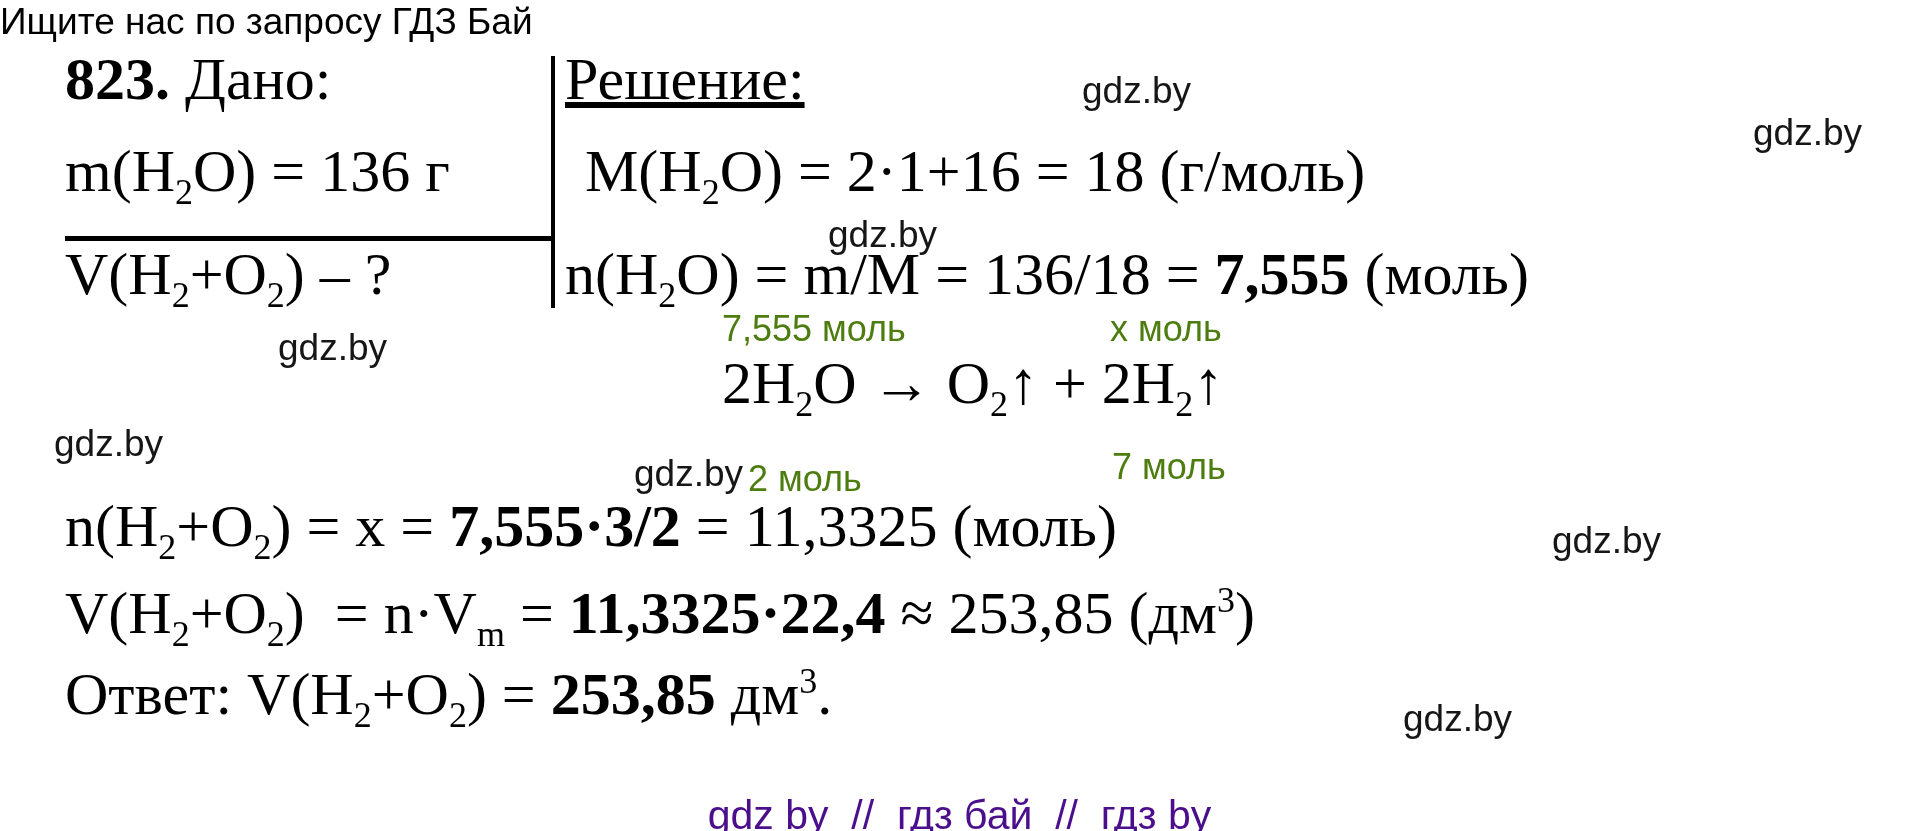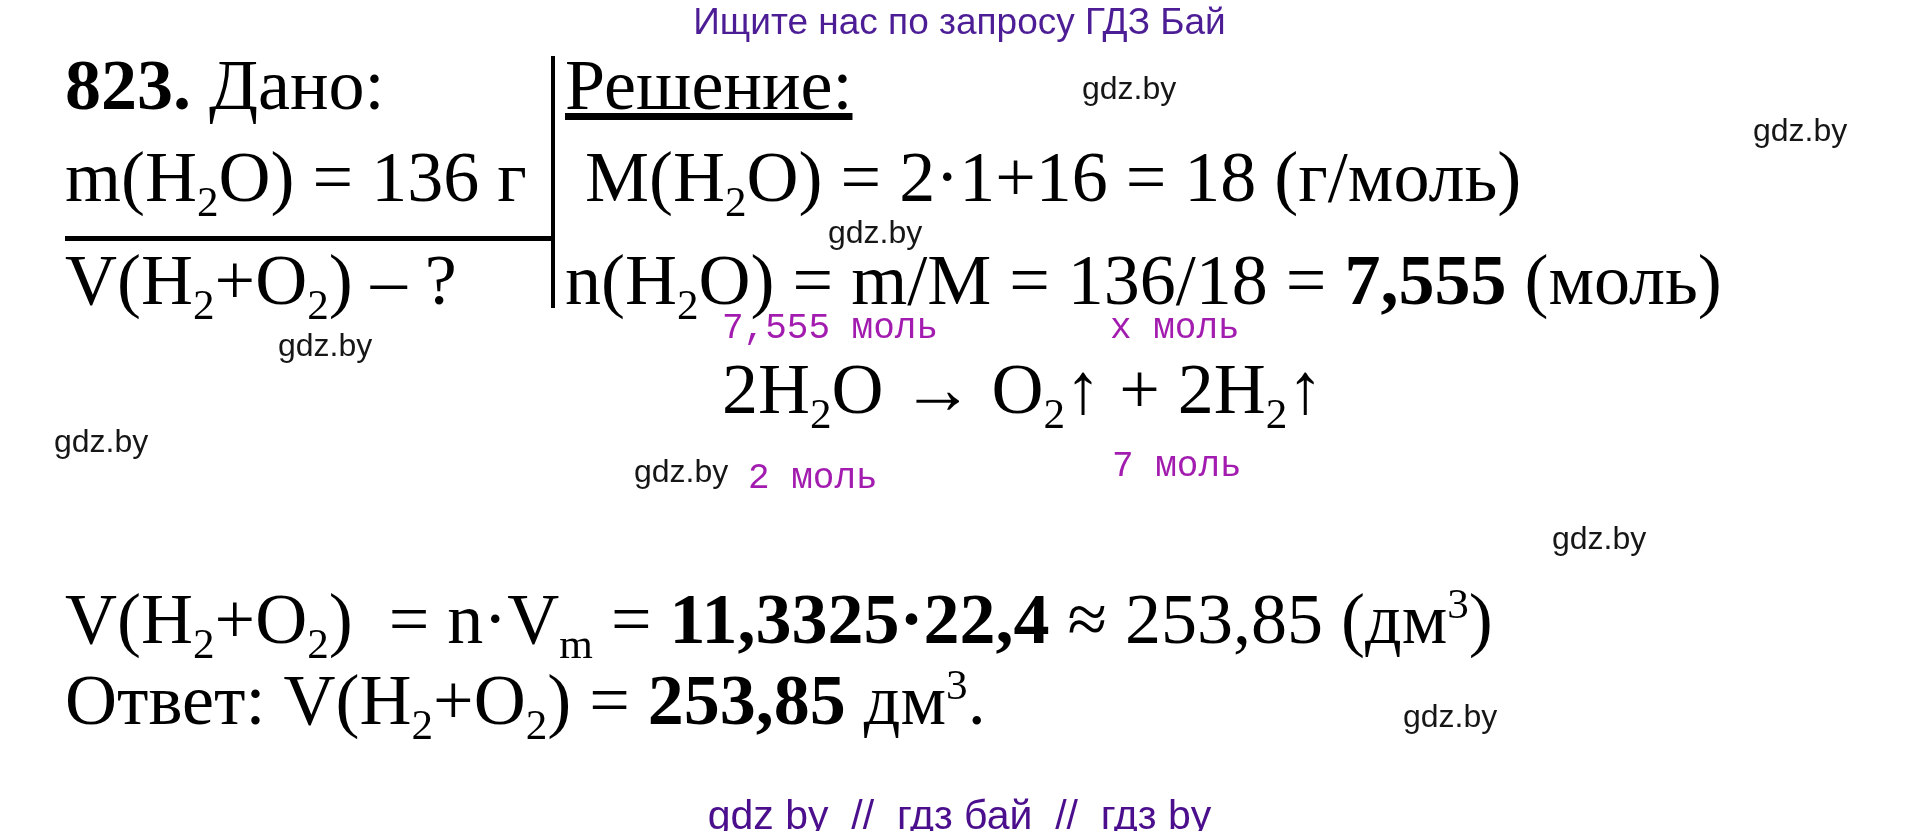--- a/index.html
+++ b/index.html
@@ -6,52 +6,52 @@
   .canvas{
     position:relative;
     width:1919px;height:831px;
     background:#ffffff;
     overflow:hidden;
     font-family:"Liberation Serif","DejaVu Serif",serif;
   }
   .serif-line{
     position:absolute;
     font-family:"Liberation Serif","DejaVu Serif",serif;
-    font-size:72px;
+    font-size:60px;
     line-height:1.05;
     color:#000000;
     white-space:pre;
   }
   .label-line{
     position:absolute;
-    font-family:Liberation Mono, monospace;
+    font-family:Liberation Sans, sans-serif;
     font-size:36px;
     line-height:1;
-    color:#a21caf;
+    color:#4d7c0f;
     white-space:pre;
   }
   .sub{font-size:60%;vertical-align:sub;line-height:0;}
   .sup{font-size:60%;vertical-align:super;line-height:0;}
   .b{font-weight:bold;}
   .wm{
     position:absolute;
     font-family:"Liberation Sans","DejaVu Sans",sans-serif;
-    font-size:32px;
+    font-size:37px;
     line-height:1;
     color:#161616;
     white-space:pre;
   }
   .promo-header{
     position:absolute;
     left:0;top:3px;width:100%;
-    text-align:center;
+    text-align:left;
     font-family:"Liberation Sans","DejaVu Sans",sans-serif;
     font-size:37px;
     line-height:1;
-    color:#4c1d95;
+    color:#000000;
     white-space:pre;
   }
   .site-footer{
     position:absolute;
     left:0;top:795px;width:100%;
     text-align:center;
     font-family:"Liberation Sans","DejaVu Sans",sans-serif;
     font-size:41px;
     line-height:1;
     color:#4B0E8C;
@@ -94,20 +94,21 @@
   <div class="label-line" style="left:722px;top:311px;">7,555 моль</div>
 
   <div class="label-line" style="left:1110px;top:311px;">х моль</div>
 
   <div class="serif-line" style="left:722px;top:352px;"><span>2H</span><span class="sub">2</span><span>O → O</span><span class="sub">2</span><span>↑ + 2H</span><span class="sub">2</span><span>↑</span></div>
 
   <div class="label-line" style="left:748px;top:449px;margin-top:12px;">2 моль</div>
 
   <div class="label-line" style="left:1112px;top:449px;">7 моль</div>
 
+  <div class="serif-line" style="left:65px;top:495px;"><span>n(H</span><span class="sub">2</span><span>+O</span><span class="sub">2</span><span>) = х = </span><span class="b">7,555·3/2</span><span> = 11,3325 (моль)</span></div>
 
   <div class="serif-line" style="left:65px;top:582px;"><span>V(H</span><span class="sub">2</span><span>+O</span><span class="sub">2</span><span>)  = n·V</span><span class="sub">m</span><span> = </span><span class="b">11,3325·22,4</span><span> ≈ 253,85 (дм</span><span class="sup">3</span><span>)</span></div>
 
   <div class="serif-line" style="left:65px;top:663px;"><span>Ответ: V(H</span><span class="sub">2</span><span>+O</span><span class="sub">2</span><span>) = </span><span class="b">253,85</span><span> дм</span><span class="sup">3</span><span>.</span></div>
 
   <div class="wm" style="left:1082px;top:72px;">gdz.by</div>
   <div class="wm" style="left:1753px;top:114px;">gdz.by</div>
   <div class="wm" style="left:828px;top:216px;">gdz.by</div>
   <div class="wm" style="left:278px;top:329px;">gdz.by</div>
   <div class="wm" style="left:54px;top:425px;">gdz.by</div>

